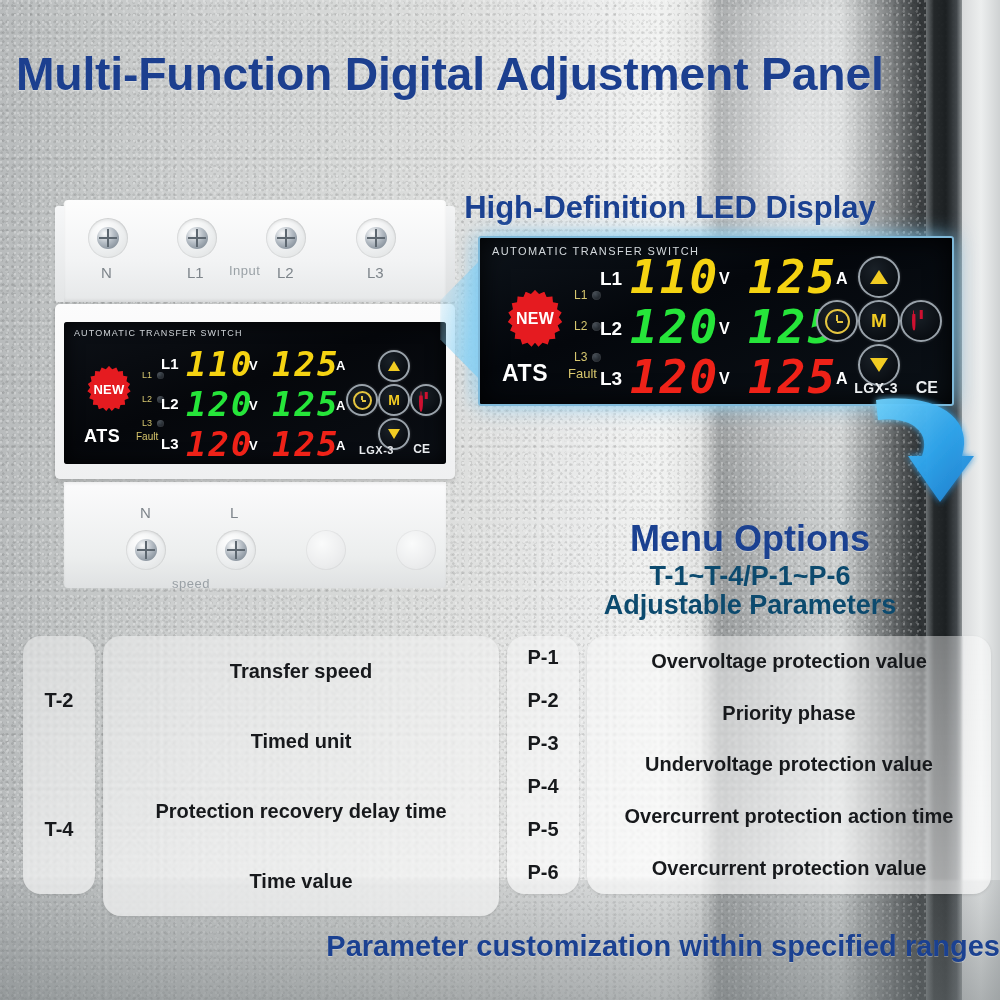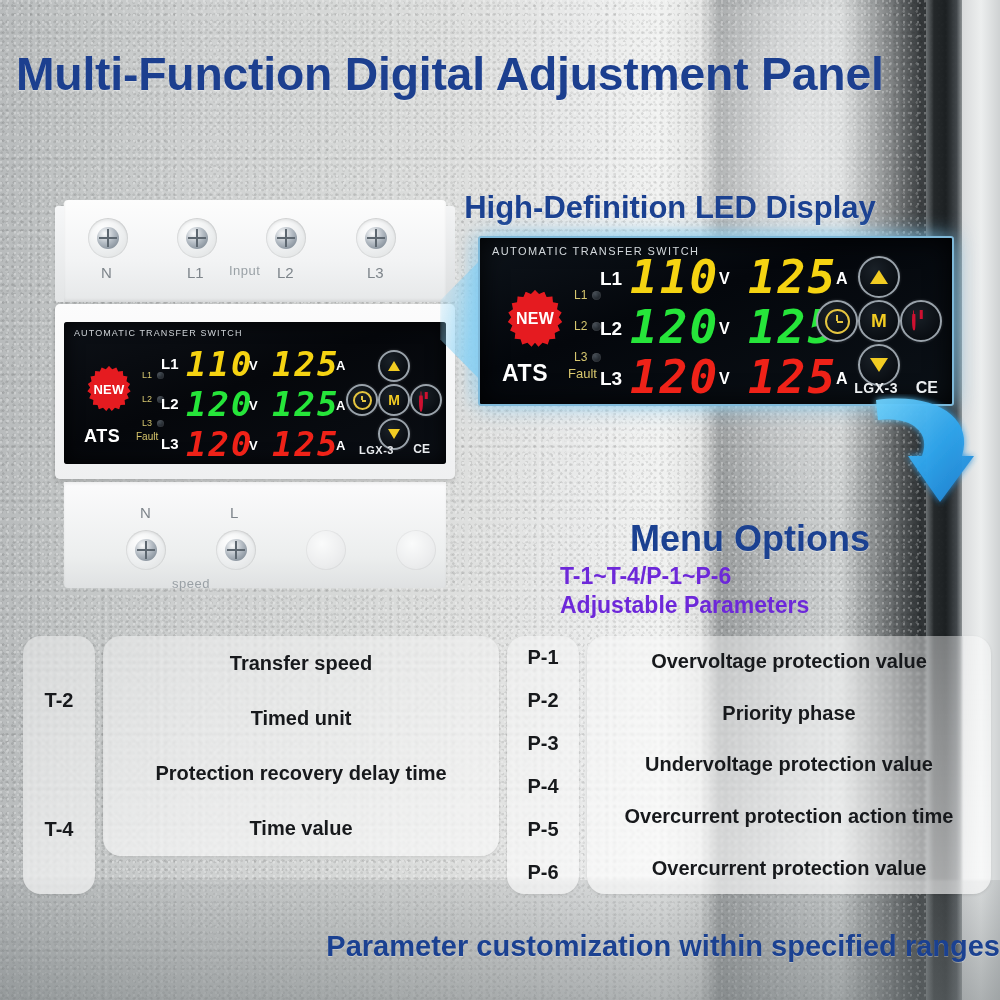--- a/index.html
+++ b/index.html
@@ -67,21 +67,21 @@
     text-shadow:0 1px 0 rgba(255,255,255,.4);
     white-space:nowrap;
   }
   .menu-title{
     position:absolute;left:570px;top:518px;width:360px;
     text-align:center;font-size:36px;font-weight:bold;color:#1b4191;
     text-shadow:0 1px 0 rgba(255,255,255,.4);
   }
   .menu-sub{
     position:absolute;left:560px;top:562px;width:380px;
-    font-size:23px;font-weight:bold;color:#6d28d9;
+    text-align:center;font-size:27px;font-weight:bold;color:#0c4a6e;
     line-height:29px;
   }
   .footer-note{
     position:absolute;left:12px;top:930px;width:988px;
     text-align:right;padding-right:6px;
     font-size:29px;font-weight:bold;color:#1b4191;
     font-family:"Liberation Sans Narrow","Liberation Sans",sans-serif;
     white-space:nowrap;
     text-shadow:0 1px 0 rgba(255,255,255,.3);
   }
@@ -447,21 +447,21 @@
   <div class="menu-sub">
     <div>T-1~T-4/P-1~P-6</div>
     <div>Adjustable Parameters</div>
   </div>
 
   <div class="card code-col" style="left:23px;top:636px;width:72px;height:258px;">
     <div class="code-cell" style="flex:1">T-2</div>
     <div class="code-cell" style="flex:1">T-4</div>
   </div>
 
-  <div class="card desc-col" style="left:103px;top:636px;width:396px;height:220px;">
+  <div class="card desc-col" style="left:103px;top:636px;width:396px;height:280px;">
     <div class="desc-cell" style="flex:1">Transfer speed</div>
     <div class="desc-cell" style="flex:1">Timed unit</div>
     <div class="desc-cell" style="flex:1">Protection recovery delay time</div>
     <div class="desc-cell" style="flex:1">Time value</div>
   </div>
 
   <div class="card code-col" style="left:507px;top:636px;width:72px;height:258px;">
     <div class="code-cell" style="flex:1">P-1</div>
     <div class="code-cell" style="flex:1">P-2</div>
     <div class="code-cell" style="flex:1">P-3</div>

